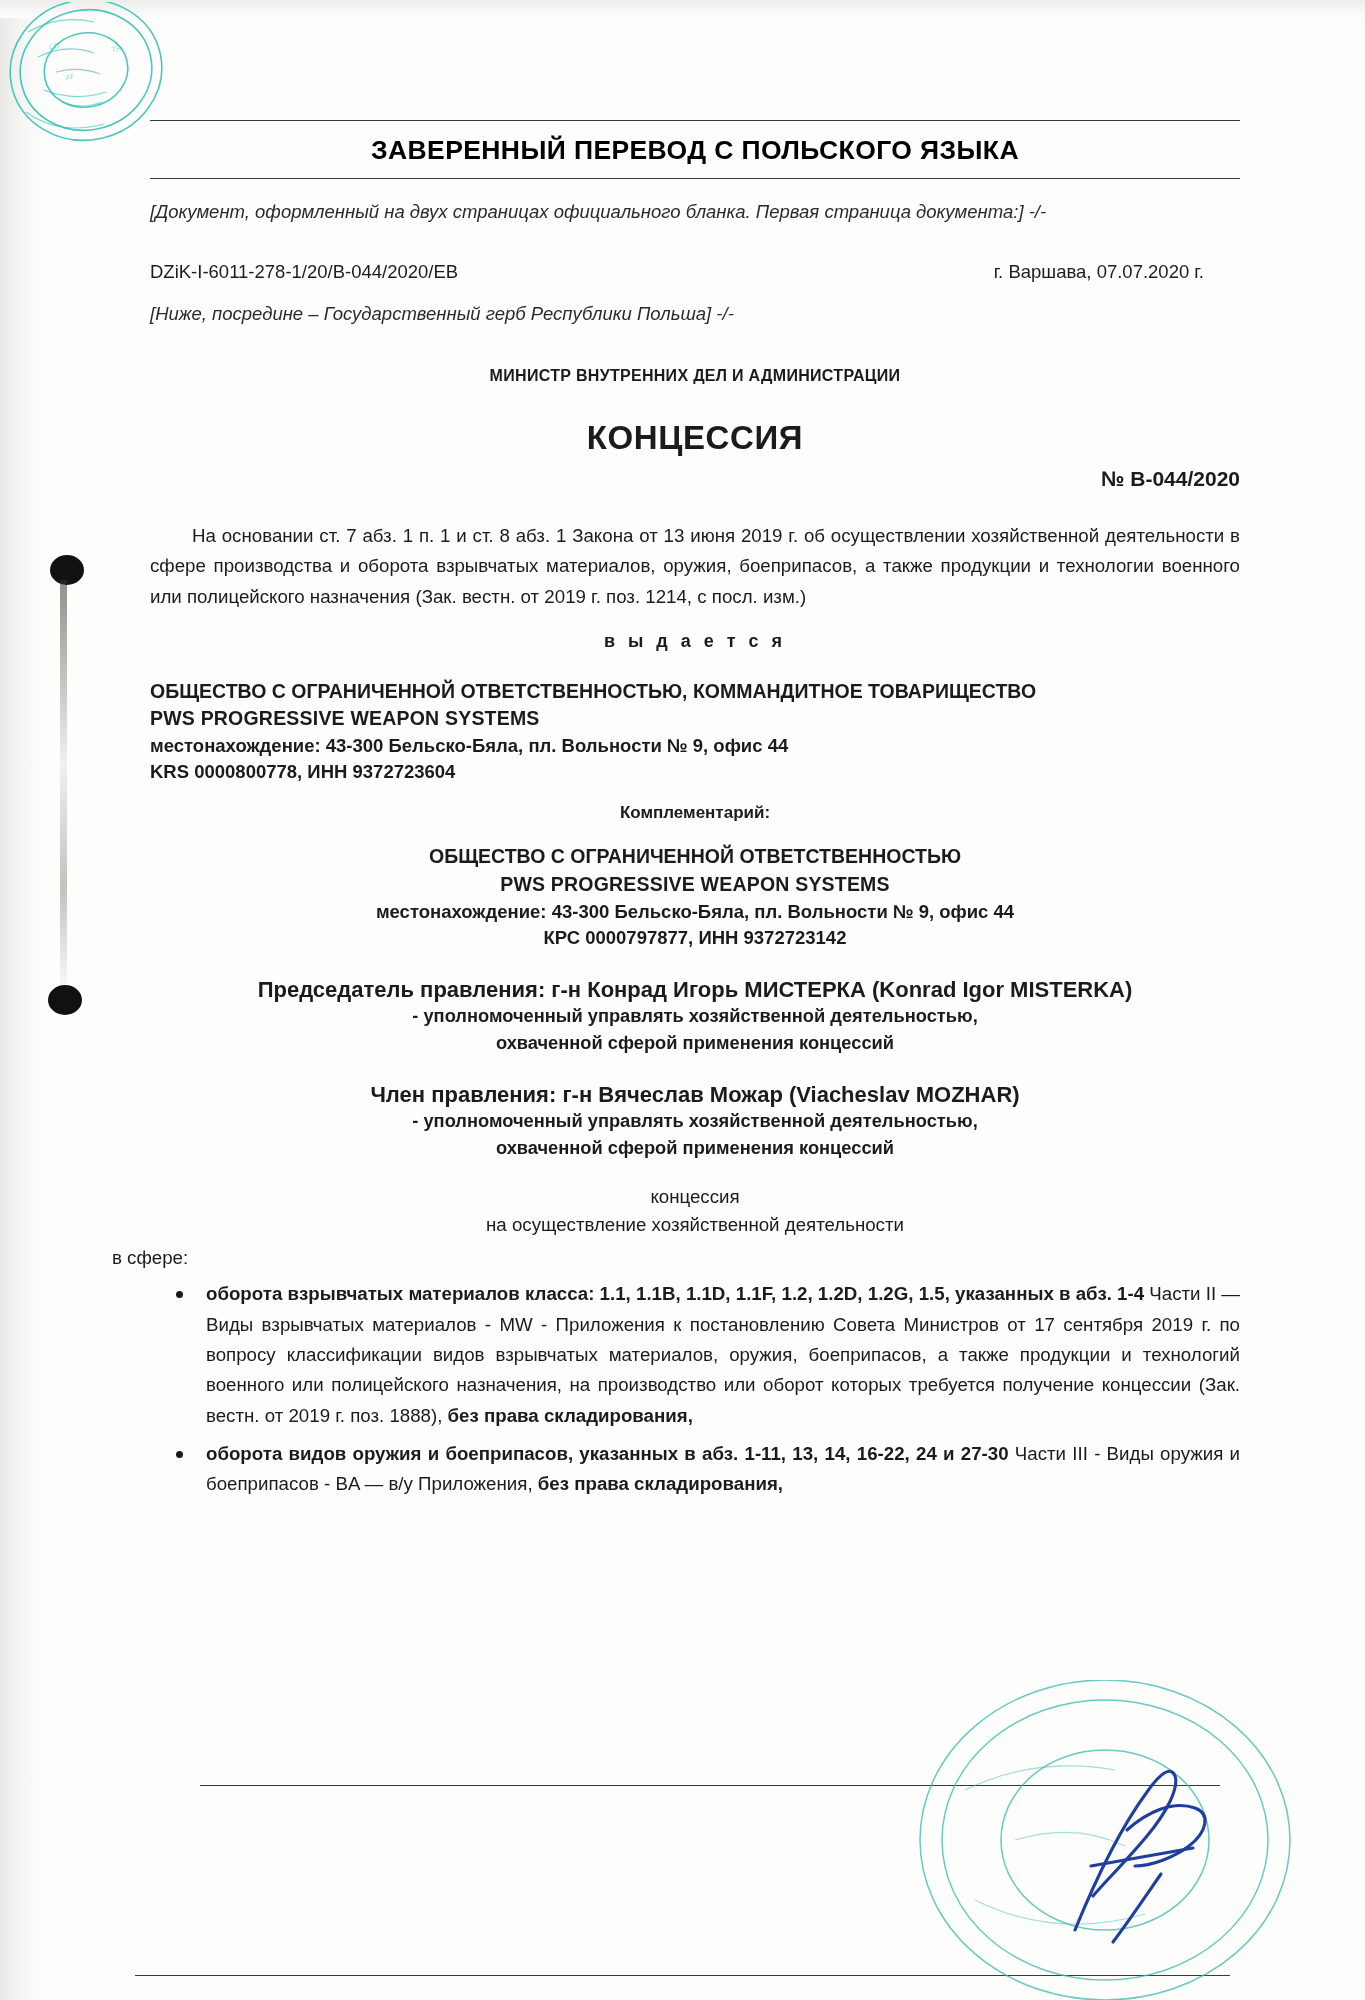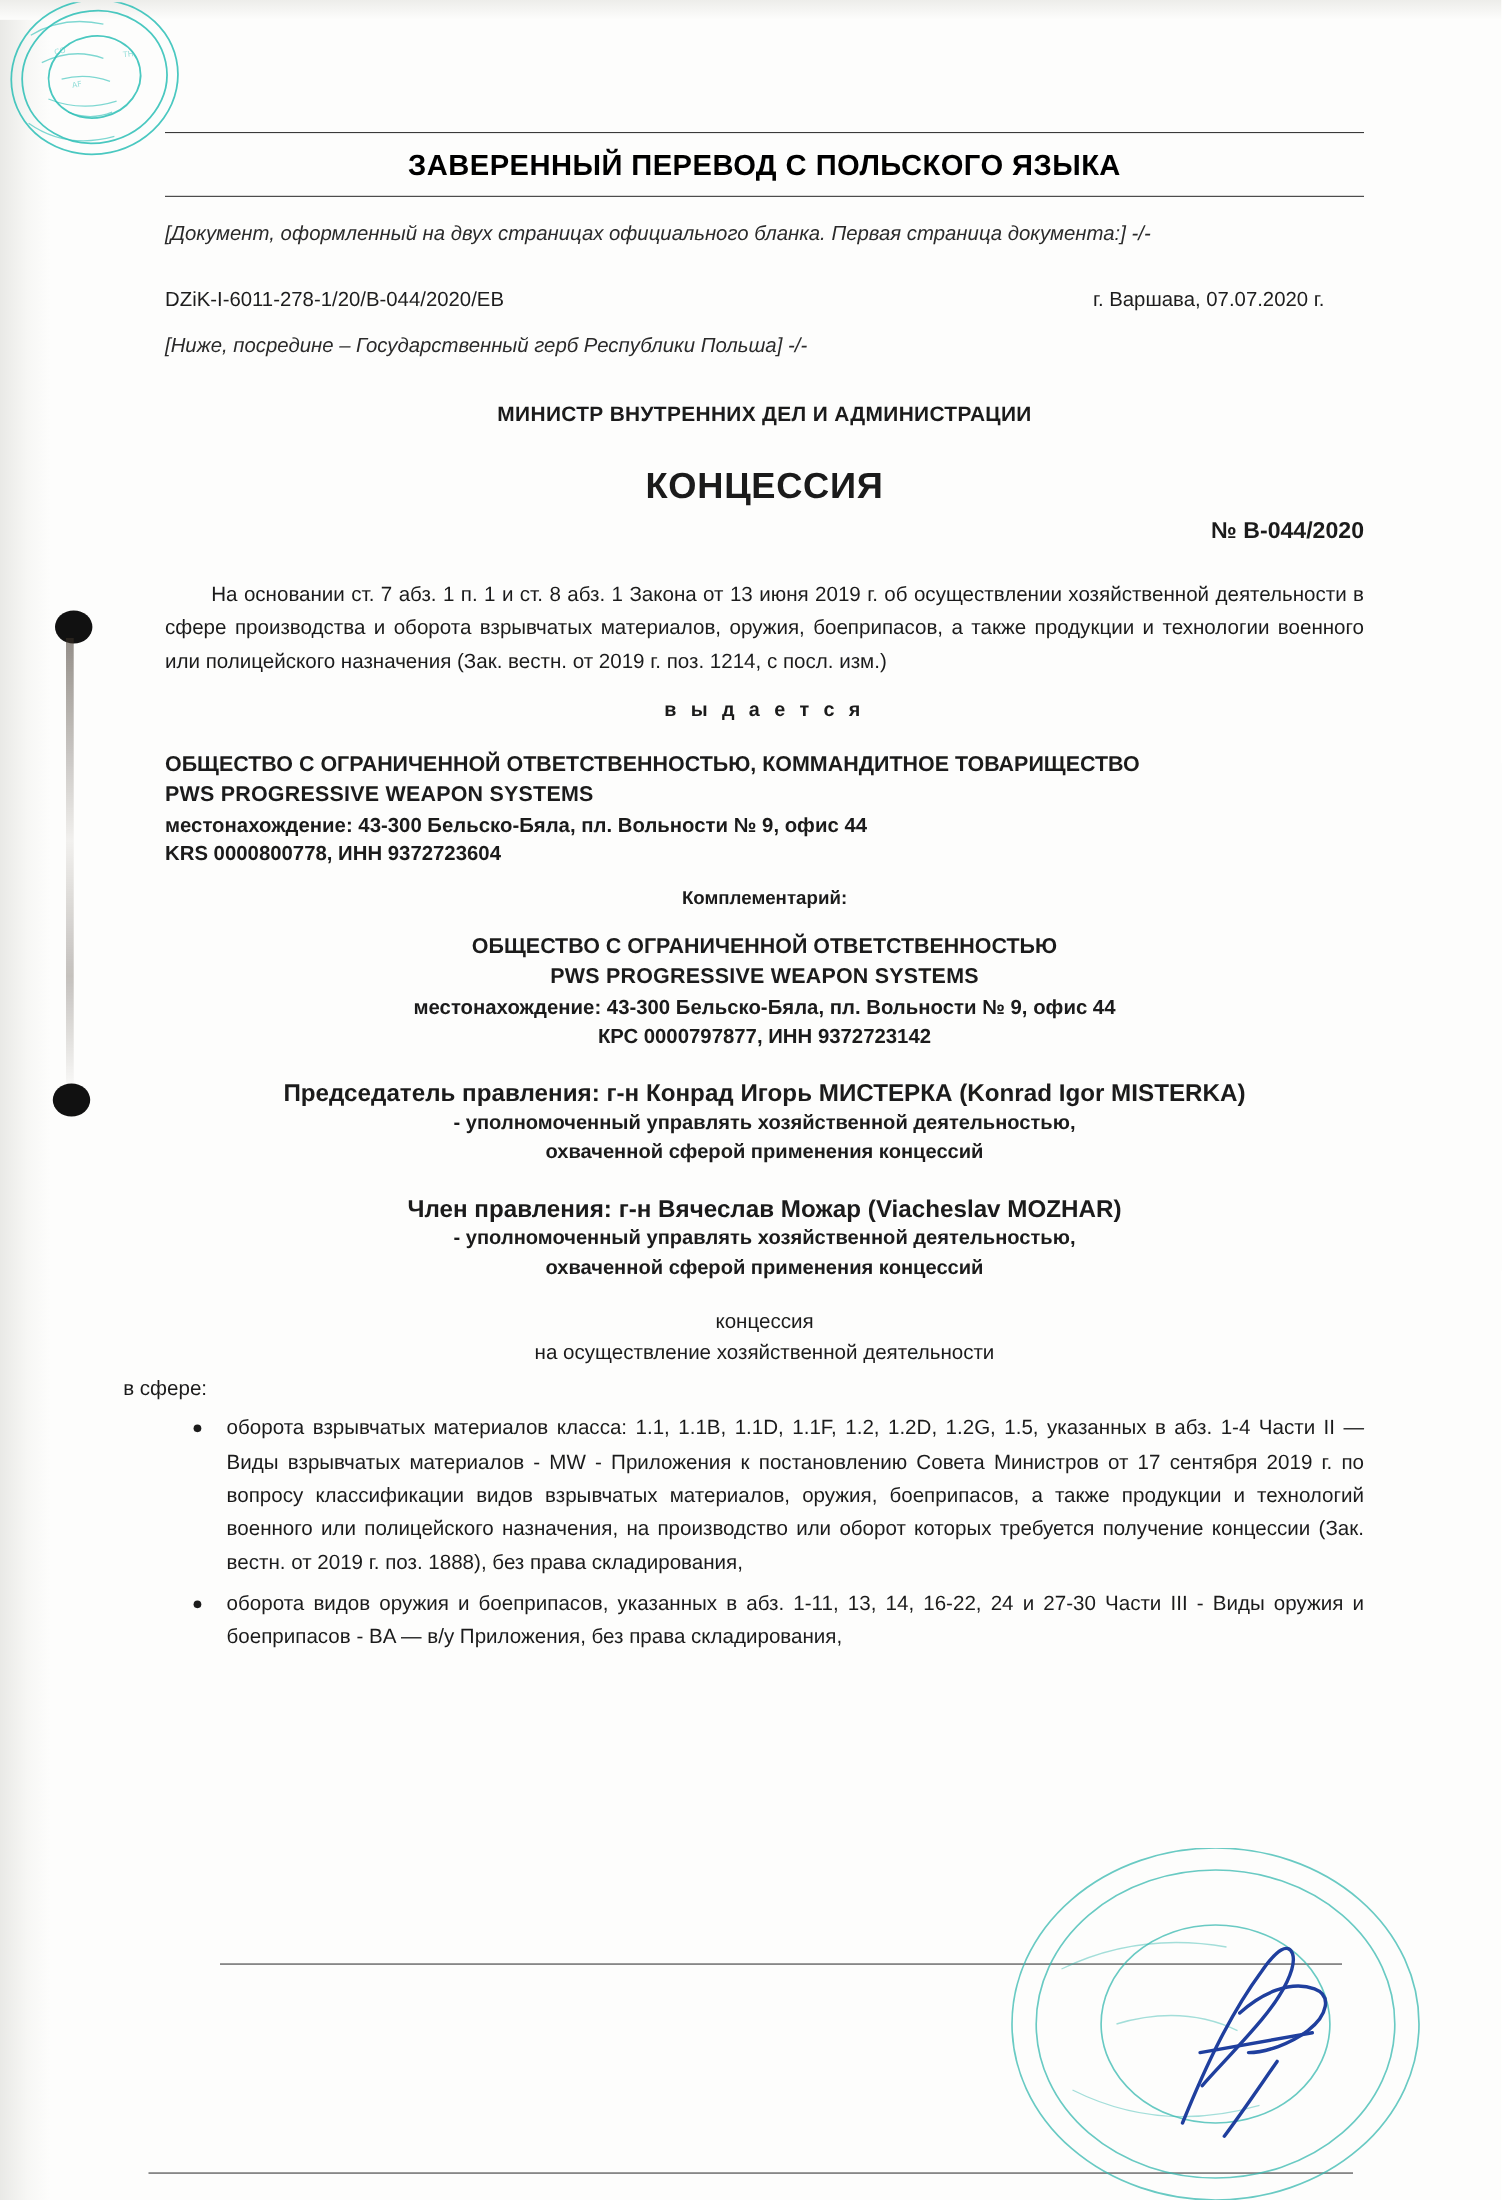--- a/index.html
+++ b/index.html
@@ -80,21 +80,21 @@
     padding-right: 36px;
   }
 
   .note-italic.small-gap {
     margin-top: 16px;
   }
 
   .minister {
     text-align: center;
     font-weight: 700;
-    font-size: 19px;
+    font-size: 16px;
     letter-spacing: 0.3px;
     margin-top: 38px;
   }
 
   .konc {
     text-align: center;
     font-weight: 700;
     font-size: 33px;
     letter-spacing: 0.6px;
     margin-top: 34px;
@@ -195,21 +195,21 @@
   ul.list li:before {
     content: "";
     position: absolute;
     left: 26px;
     top: 12px;
     width: 7px;
     height: 7px;
     background: #1b1b1b;
     border-radius: 50%;
   }
-  .b { font-weight: 400; }
+  .b { font-weight: 700; }
 
   .bottom-rule {
     position: absolute;
     left: 200px;
     right: 145px;
     top: 1785px;
     border-top: 1.6px solid #3a3a3a;
   }
   .bottom-rule2 {
     position: absolute;

